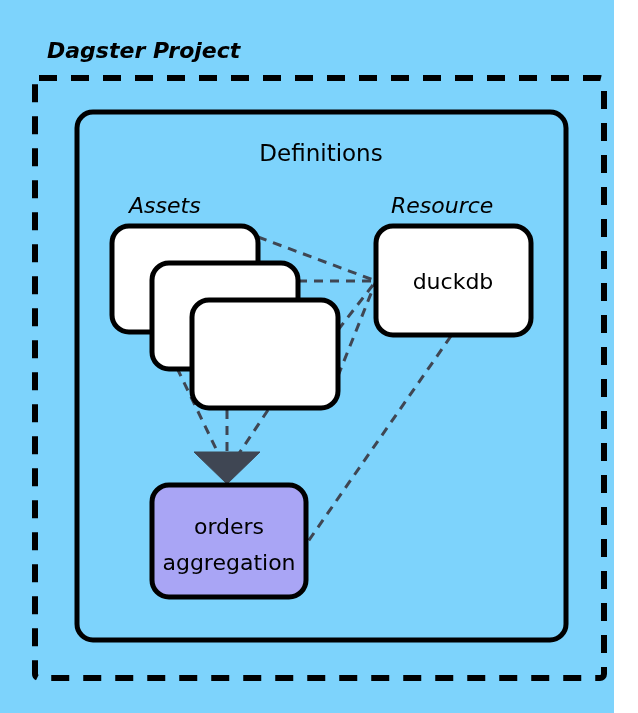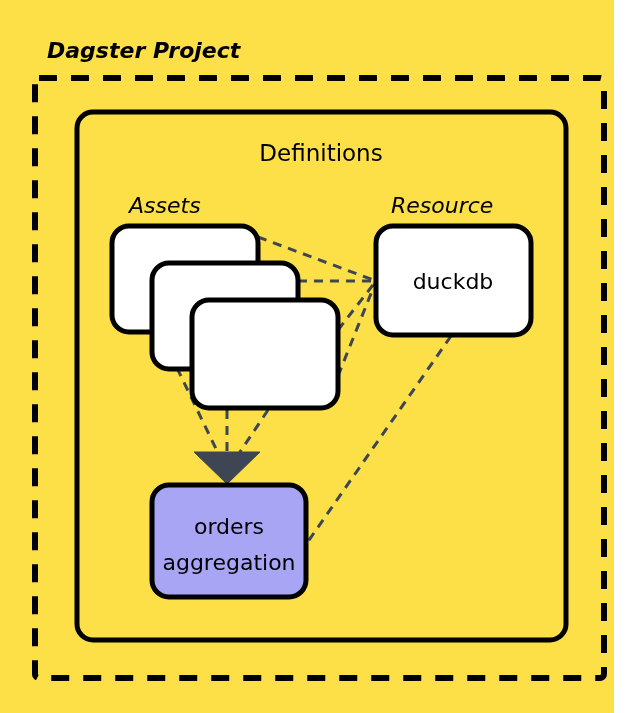--- a/index.html
+++ b/index.html
@@ -8,21 +8,21 @@
     padding: 0;
     background: #ffffff;
   }
   body {
     font-family: "DejaVu Sans", "Liberation Sans", sans-serif;
   }
   #canvas {
     position: relative;
     width: 614px;
     height: 713px;
-    background: #fde047;
+    background: #7dd3fc;
     overflow: hidden;
   }
   #diagram-svg {
     position: absolute;
     left: 0;
     top: 0;
     width: 638px;
     height: 713px;
   }
   .svg-text-label {

